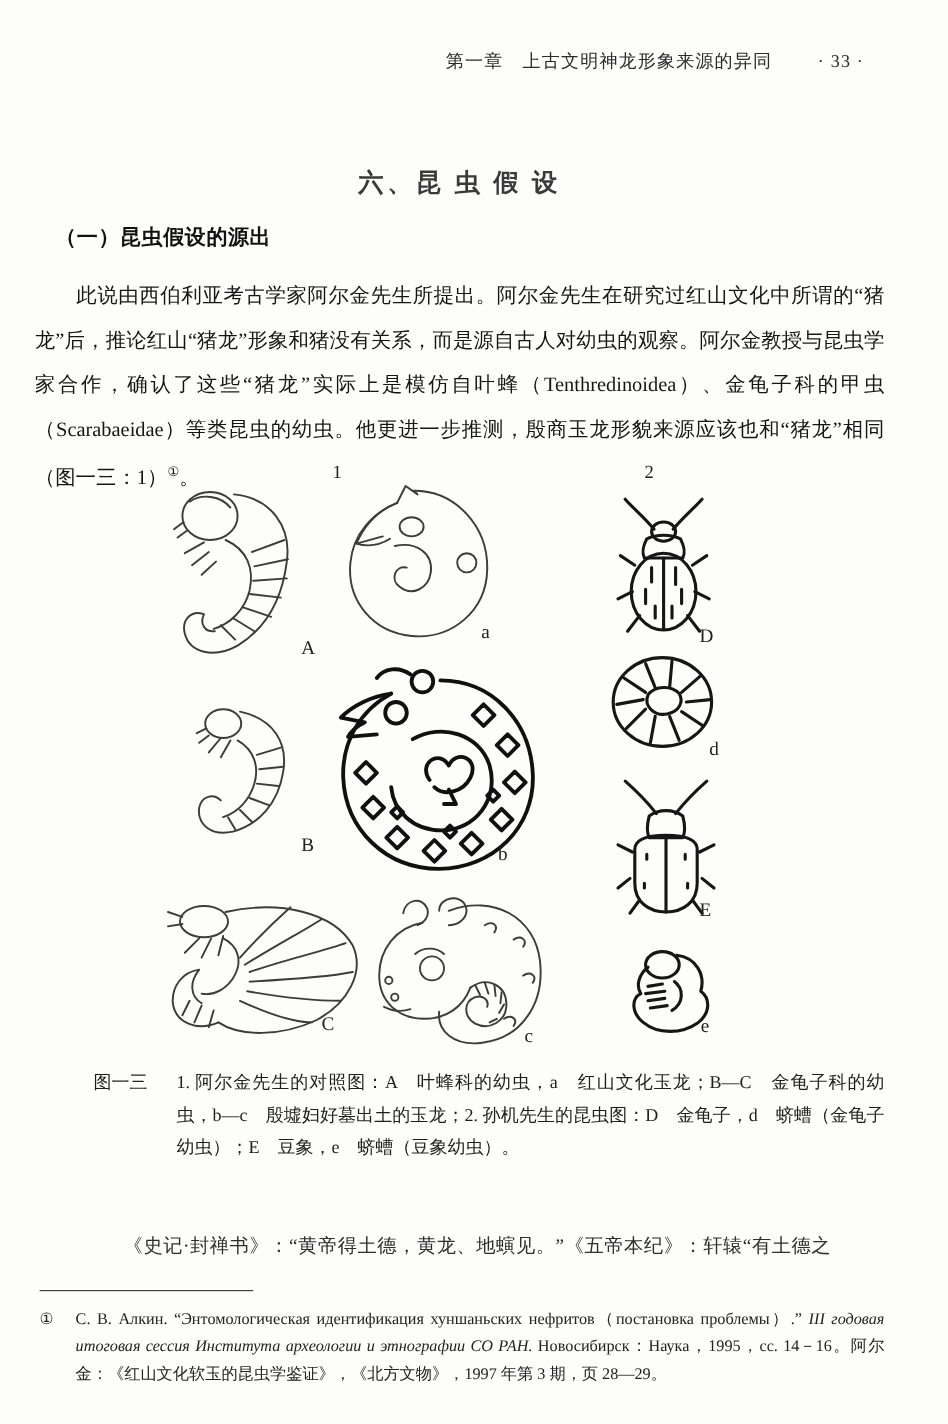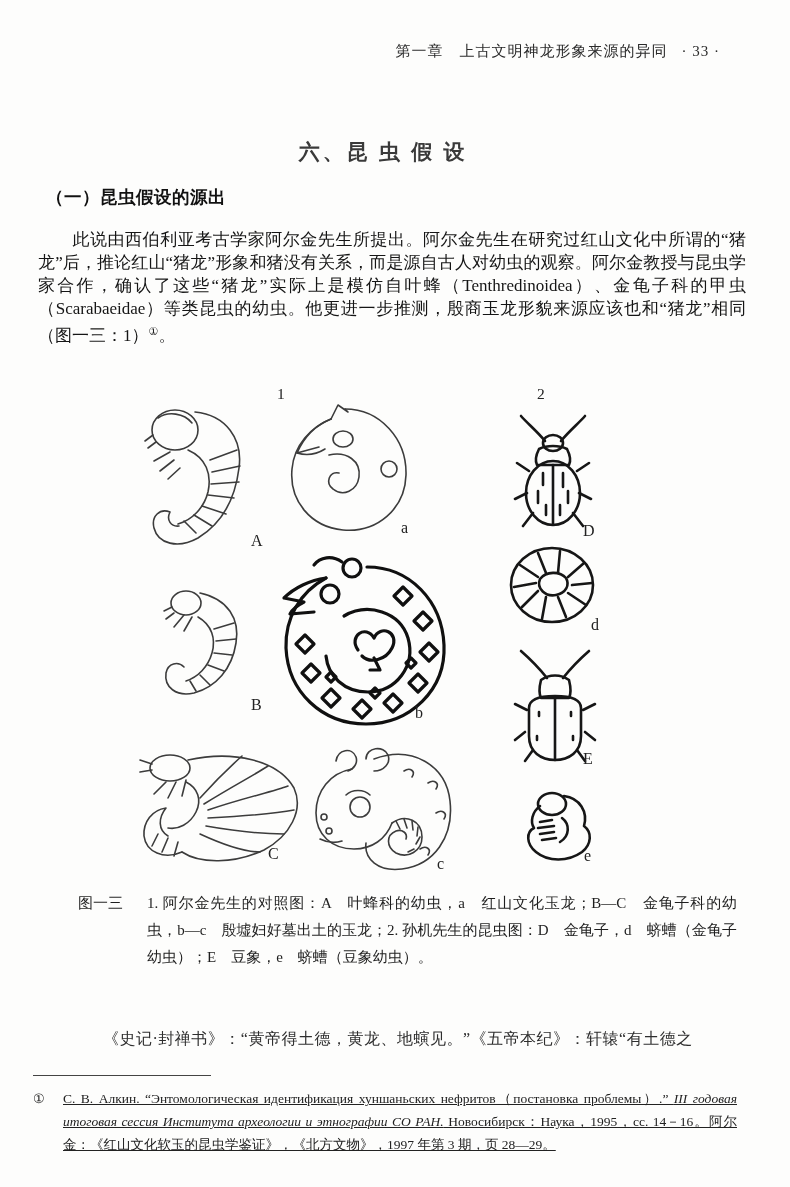--- a/index.html
+++ b/index.html
@@ -10,37 +10,37 @@
     color:#1c1c1c;
   }
   .page{
     position:relative;width:790px;height:1187px;
     background:#fdfdfc;overflow:hidden;
   }
   
   .header{
     position:absolute;top:42px;right:70px;
     font-size:15px;letter-spacing:1px;color:#2a2a2a;
-    display:flex;gap:14px;align-items:baseline;
+    display:flex;gap:38px;align-items:baseline;
   }
   
   .section-title{
     position:absolute;top:138px;left:29px;width:708px;
     text-align:center;font-size:21px;font-weight:700;
     letter-spacing:3px;color:#3a3a3a;
   }
   .subsection-title{
     position:absolute;top:185px;left:46px;
     font-family:"Liberation Sans","DejaVu Sans",sans-serif;
     font-weight:700;font-size:17.5px;color:#111;letter-spacing:.5px;
   }
   
   .para{
-    position:absolute;left:38px;width:708px;
-    font-size:17px;line-height:23px;text-align:justify;
+    position:absolute;left:29px;width:708px;
+    font-size:17px;line-height:37px;text-align:justify;
     color:#151515;
   }
   .para .indent{display:inline-block;width:34px;}
   .p1{top:228px;}
   .p2{top:978px;}
   sup.fnref{font-size:11px;vertical-align:6px;}
   .quote{
     position:absolute;top:1024px;left:29px;width:708px;
     padding-left:74px;box-sizing:border-box;
     font-size:16px;line-height:30px;color:#2e2e2e;letter-spacing:.5px;
@@ -69,21 +69,21 @@
   .fn-rule{
     position:absolute;top:1075px;left:33px;width:178px;height:1px;
     background:#444;
   }
   .footnote{
     position:absolute;top:1087px;left:33px;width:704px;
     font-size:13.5px;line-height:23px;color:#222;
     display:flex;text-align:justify;
   }
   .fn-marker{flex:0 0 30px;font-size:13px;}
-  .fn-text{flex:1;text-decoration:underline;}
+  .fn-text{flex:1;}
   .fn-italic{font-style:italic;}
 </style>
 </head>
 <body>
 
 <div class="page">
 
   <div class="header">
     <span>第一章　上古文明神龙形象来源的异同</span>
     <span>· 33 ·</span>

